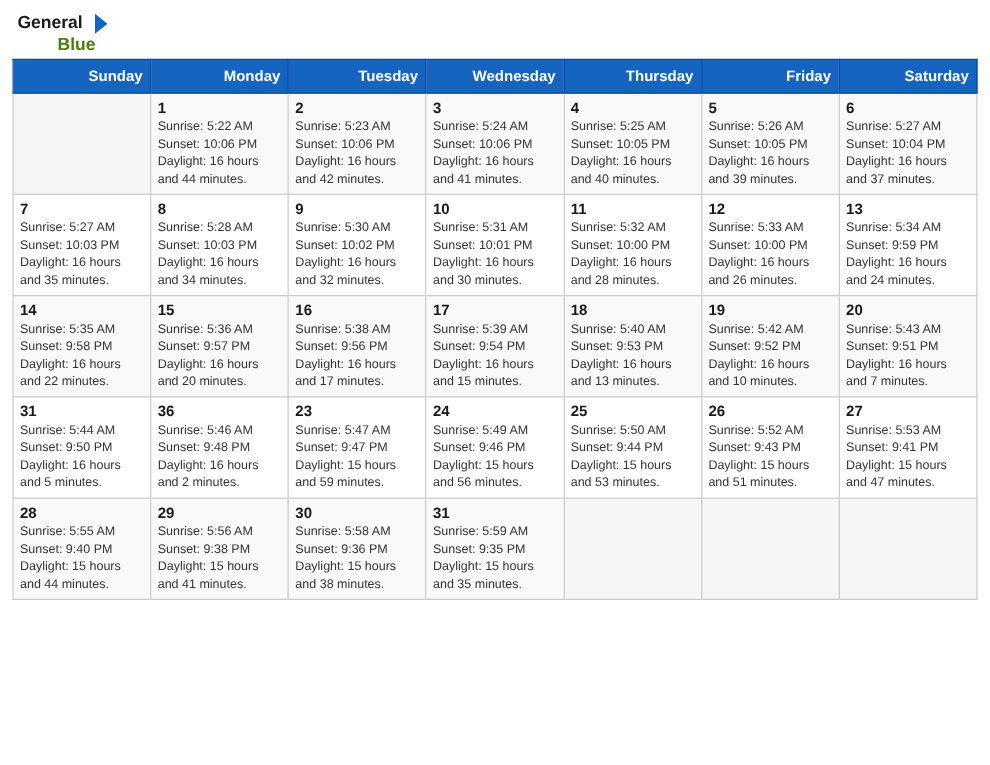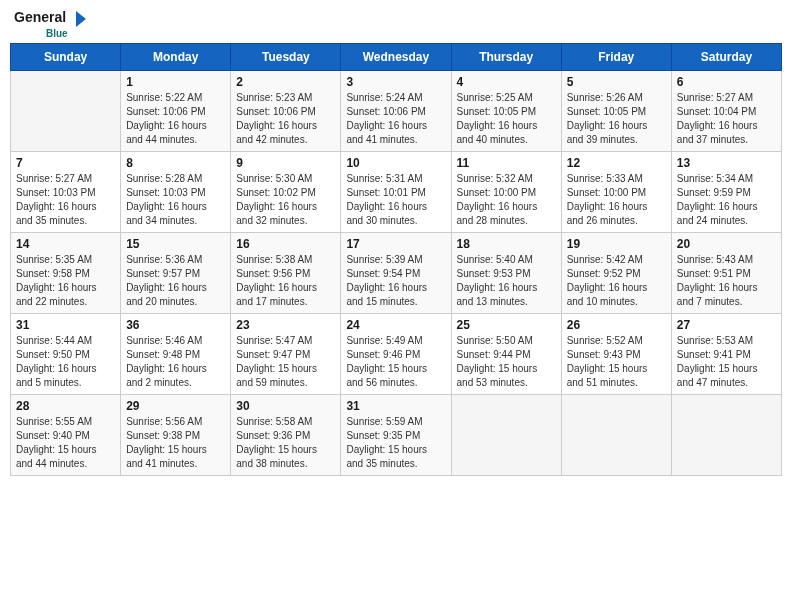--- a/index.html
+++ b/index.html
@@ -35,21 +35,21 @@
       color: #333;
     }
     table {
       width: 100%;
       border-collapse: collapse;
       font-size: 11px;
     }
     thead tr th {
       background-color: #1565c0;
       color: #fff;
-      text-align: center;
+      text-align: right;
       padding: 6px 6px;
       font-size: 12px;
       font-weight: bold;
       border: 1px solid #0d47a1;
     }
     tbody tr td {
       vertical-align: top;
       border: 1px solid #ccc;
       padding: 4px 5px;
       min-height: 70px;
@@ -83,21 +83,21 @@
 
 <div class="header">
   <div class="logo">
   <div style="line-height:1.1;">
     <div style="font-size:14px;font-weight:bold;color:#1a1a1a;display:flex;align-items:flex-start;gap:2px;">
       <span style="color:#1a1a1a;">General</span>
       <svg width="18" height="18" viewBox="0 0 18 18">
         <polygon points="8,1 18,9 8,17" fill="#1565c0"></polygon>
       </svg>
     </div>
-    <div style="font-size:10px;font-weight:bold;color:#0f766e;padding-left:32px;">Blue</div>
+    <div style="font-size:14px;font-weight:bold;color:#4d7c0f;padding-left:32px;">Blue</div>
   </div>
 </div>
   <div class="title-section">
     <div class="month-title"></div>
     <div class="location"></div>
   </div>
 </div>
 
 <table>
   <thead>

